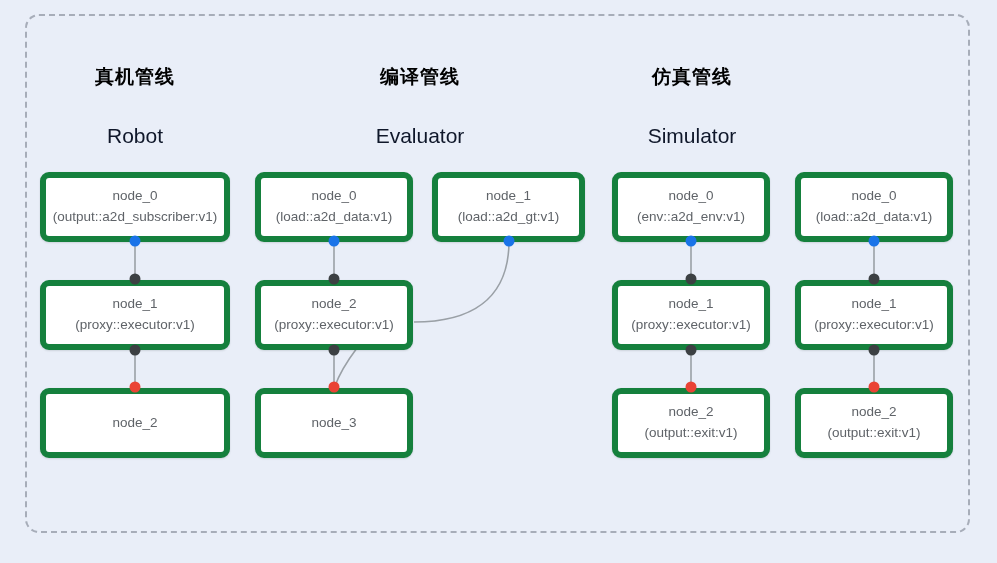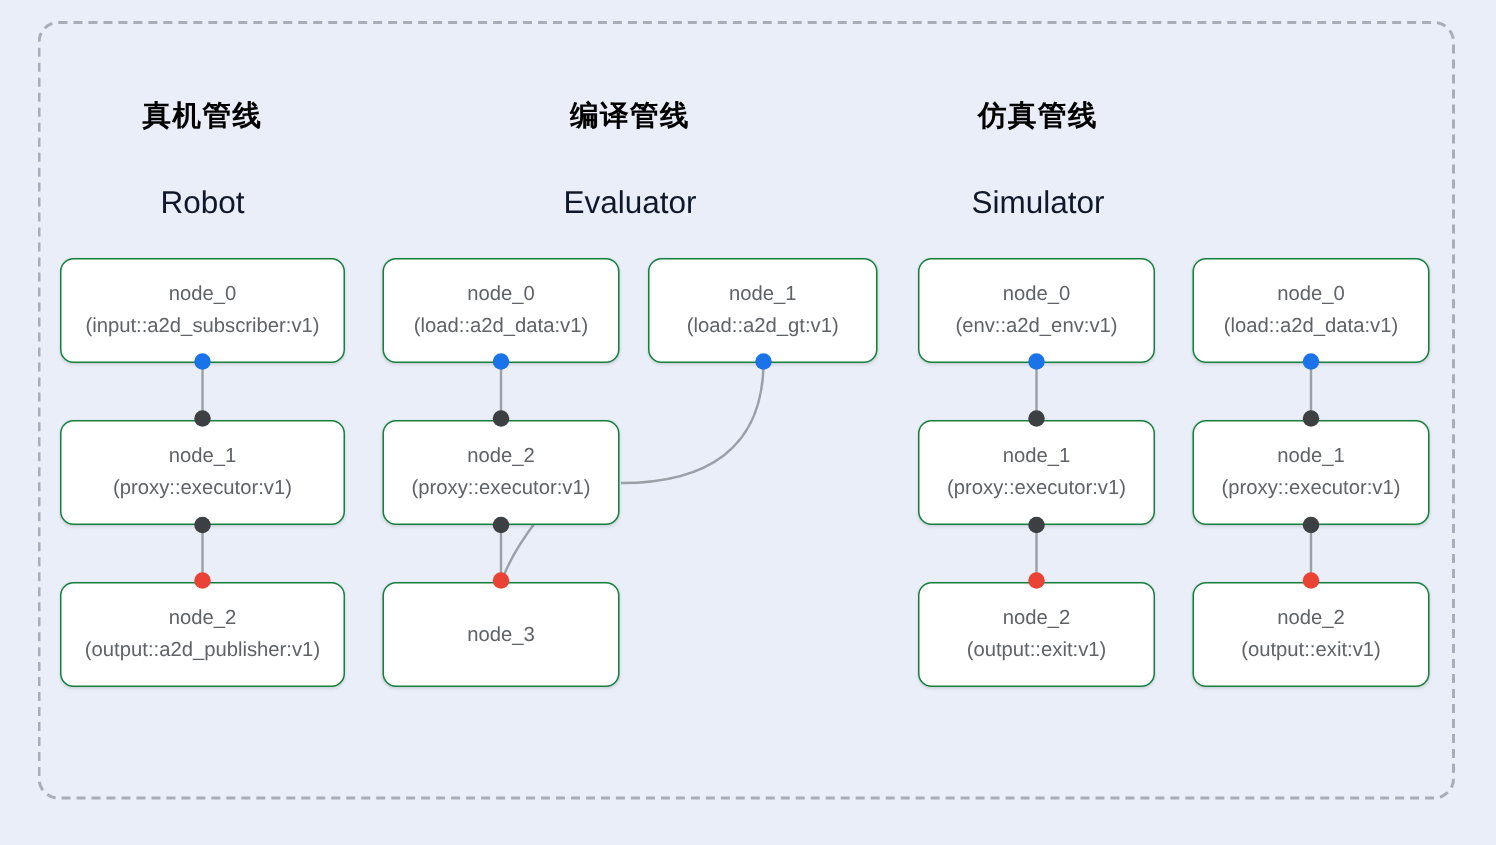--- a/index.html
+++ b/index.html
@@ -45,21 +45,21 @@
     position: absolute;
     text-align: center;
     color: #0f172a;
     font-size: 21px;
     font-weight: normal;
     white-space: nowrap;
   }
   .node {
     position: absolute;
     background: #ffffff;
-    border: 1px solid #15803d;
+    border: 6px solid #15803d;
     border-radius: 9px;
     box-sizing: border-box;
     box-shadow: 0 1px 2px rgba(60,64,67,0.14), 0 0 1px rgba(60,64,67,0.08);
     display: flex;
     flex-direction: column;
     align-items: center;
     justify-content: center;
     color: #5f6368;
     font-size: 13.5px;
     line-height: 1.55;
@@ -117,29 +117,28 @@
       <line x1="691" y1="240" x2="691" y2="279"></line>
       <line x1="691" y1="350" x2="691" y2="387"></line>
 
       <line x1="874" y1="240" x2="874" y2="279"></line>
       <line x1="874" y1="350" x2="874" y2="387"></line>
     </g>
   </svg>
 
   <div class="node" style="left:40px;  top:172px; width:190px; height:70px;">
     <div class="n-title">node_0</div>
-    <div class="n-sub">(input::a2d_subscriber:v1)</div>
+    <div class="n-sub">(output::a2d_subscriber:v1)</div>
   </div>
   <div class="node" style="left:40px;  top:280px; width:190px; height:70px;">
     <div class="n-title">node_1</div>
     <div class="n-sub">(proxy::executor:v1)</div>
   </div>
   <div class="node" style="left:40px;  top:388px; width:190px; height:70px;">
     <div class="n-title">node_2</div>
-    <div class="n-sub">(output::a2d_publisher:v1)</div>
   </div>
 
   <div class="node" style="left:255px; top:172px; width:158px; height:70px;">
     <div class="n-title">node_0</div>
     <div class="n-sub">(load::a2d_data:v1)</div>
   </div>
   <div class="node" style="left:432px; top:172px; width:153px; height:70px;">
     <div class="n-title">node_1</div>
     <div class="n-sub">(load::a2d_gt:v1)</div>
   </div>

